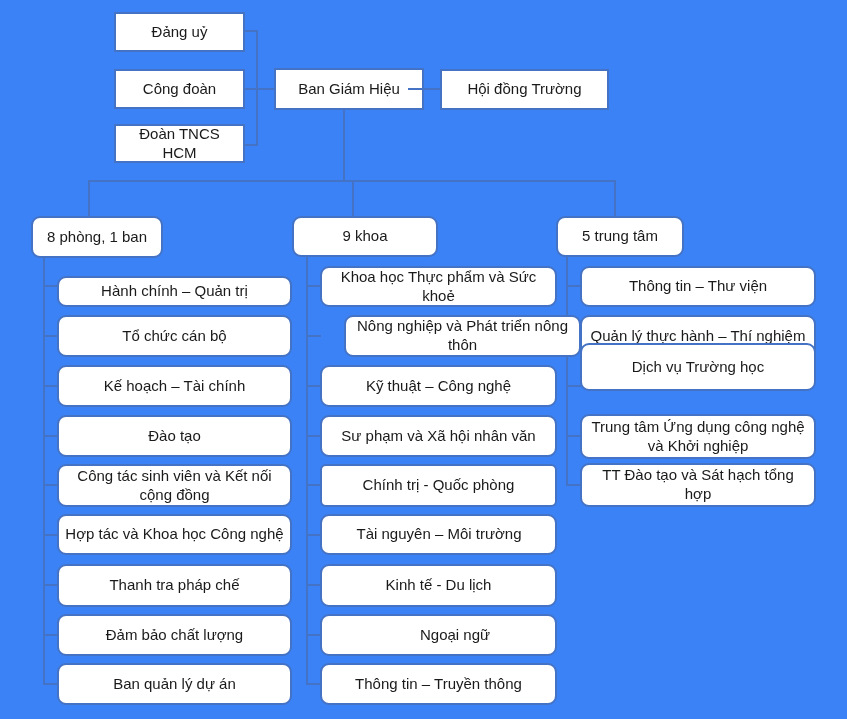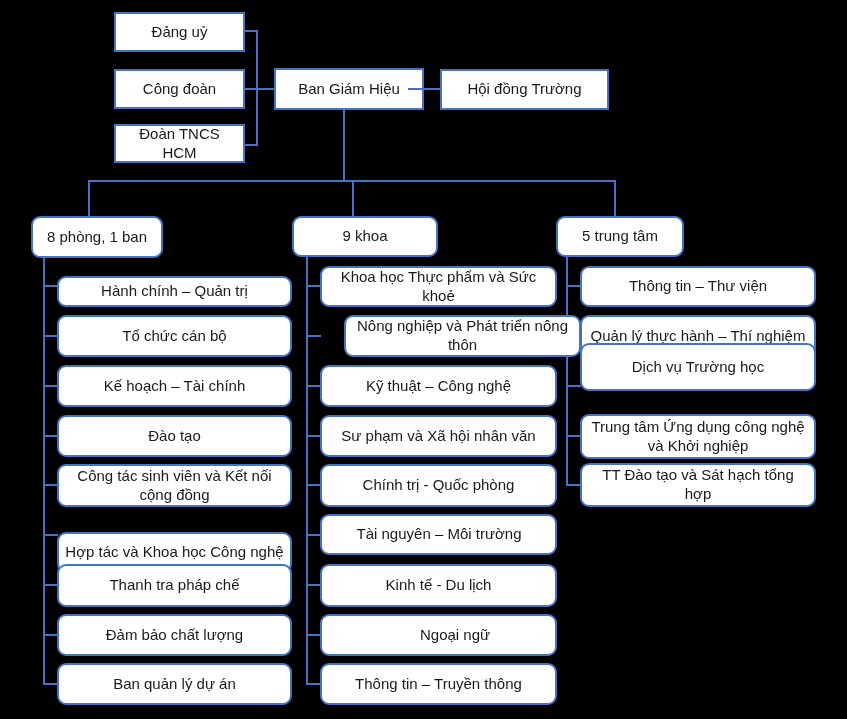--- a/index.html
+++ b/index.html
@@ -3,21 +3,21 @@
 <meta charset="utf-8">
 <style>
   :root{
     --blue:#4472C4;
     --ink:#1a1a1a;
   }
   html,body{margin:0;padding:0;background:#ffffff;}
   #canvas{
     position:relative;
     width:847px;height:719px;
-    background:#000000;
+    background:#3b82f6;
     font-family:"Liberation Sans", sans-serif;
     color:var(--ink);
     overflow:hidden;
   }
   .box{
     position:absolute;
     box-sizing:border-box;
     background:#ffffff;
     border:2.5px solid var(--blue);
     display:flex;align-items:center;justify-content:center;
@@ -89,30 +89,30 @@
   <div class="hl" style="left:566px;top:335px;width:15px;"></div>
   <div class="hl" style="left:566px;top:385px;width:15px;"></div>
   <div class="hl" style="left:566px;top:435px;width:15px;"></div>
   <div class="hl" style="left:566px;top:484px;width:15px;"></div>
 
   <div class="box rd" style="left:57px;top:276px;width:235px;height:31px;">Hành chính – Quản trị</div>
   <div class="box rd" style="left:57px;top:365px;width:235px;height:42px;">Kế hoạch – Tài chính</div>
   <div class="box rd" style="left:57px;top:315px;width:235px;height:42px;">Tổ chức cán bộ</div>
   <div class="box rd" style="left:57px;top:415px;width:235px;height:42px;">Đào tạo</div>
   <div class="box rd" style="left:57px;top:464px;width:235px;height:43px;">Công tác sinh viên và Kết nối cộng đồng</div>
-  <div class="box rd" style="left:57px;top:514px;width:235px;height:41px;margin-top:18px;">Hợp tác và Khoa học Công nghệ</div>
+  <div class="box rd" style="left:57px;top:514px;width:235px;height:41px;">Hợp tác và Khoa học Công nghệ</div>
   <div class="box rd" style="left:57px;top:564px;width:235px;height:43px;">Thanh tra pháp chế</div>
   <div class="box rd" style="left:57px;top:614px;width:235px;height:42px;">Đảm bảo chất lượng</div>
   <div class="box rd" style="left:57px;top:663px;width:235px;height:42px;">Ban quản lý dự án</div>
 
   <div class="box rd" style="left:320px;top:266px;width:237px;height:41px;">Khoa học Thực phẩm và Sức khoẻ</div>
   <div class="box rd" style="left:320px;top:315px;width:237px;height:42px;margin-left:24px;">Nông nghiệp và Phát triển nông thôn</div>
   <div class="box rd" style="left:320px;top:365px;width:237px;height:42px;">Kỹ thuật – Công nghệ</div>
   <div class="box rd" style="left:320px;top:415px;width:237px;height:42px;">Sư phạm và Xã hội nhân văn</div>
-  <div class="box rd" style="left:320px;top:464px;width:237px;height:43px;">Chính trị - Quốc phòng</div>
+  <div class="box rd" style="left:320px;top:464px;width:237px;height:43px;border-radius:6px;">Chính trị - Quốc phòng</div>
   <div class="box rd" style="left:320px;top:514px;width:237px;height:41px;padding-left:6px;">Tài nguyên – Môi trường</div>
   <div class="box rd" style="left:320px;top:564px;width:237px;height:43px;">Kinh tế - Du lịch</div>
   <div class="box rd" style="left:320px;top:614px;width:237px;height:42px;padding-left:38px;">Ngoại ngữ</div>
   <div class="box rd" style="left:320px;top:663px;width:237px;height:42px;">Thông tin – Truyền thông</div>
 
   <div class="box rd" style="left:580px;top:266px;width:236px;height:41px;">Thông tin – Thư viện</div>
   <div class="box rd" style="left:580px;top:315px;width:236px;height:42px;">Quản lý thực hành – Thí nghiệm</div>
   <div class="box rd" style="left:580px;top:343px;width:236px;height:48px;">Dịch vụ Trường học</div>
   <div class="box rd" style="left:580px;top:414px;width:236px;height:45px;">Trung tâm Ứng dụng công nghệ và Khởi nghiệp</div>
   <div class="box rd" style="left:580px;top:463px;width:236px;height:44px;">TT Đào tạo và Sát hạch tổng hợp</div>

